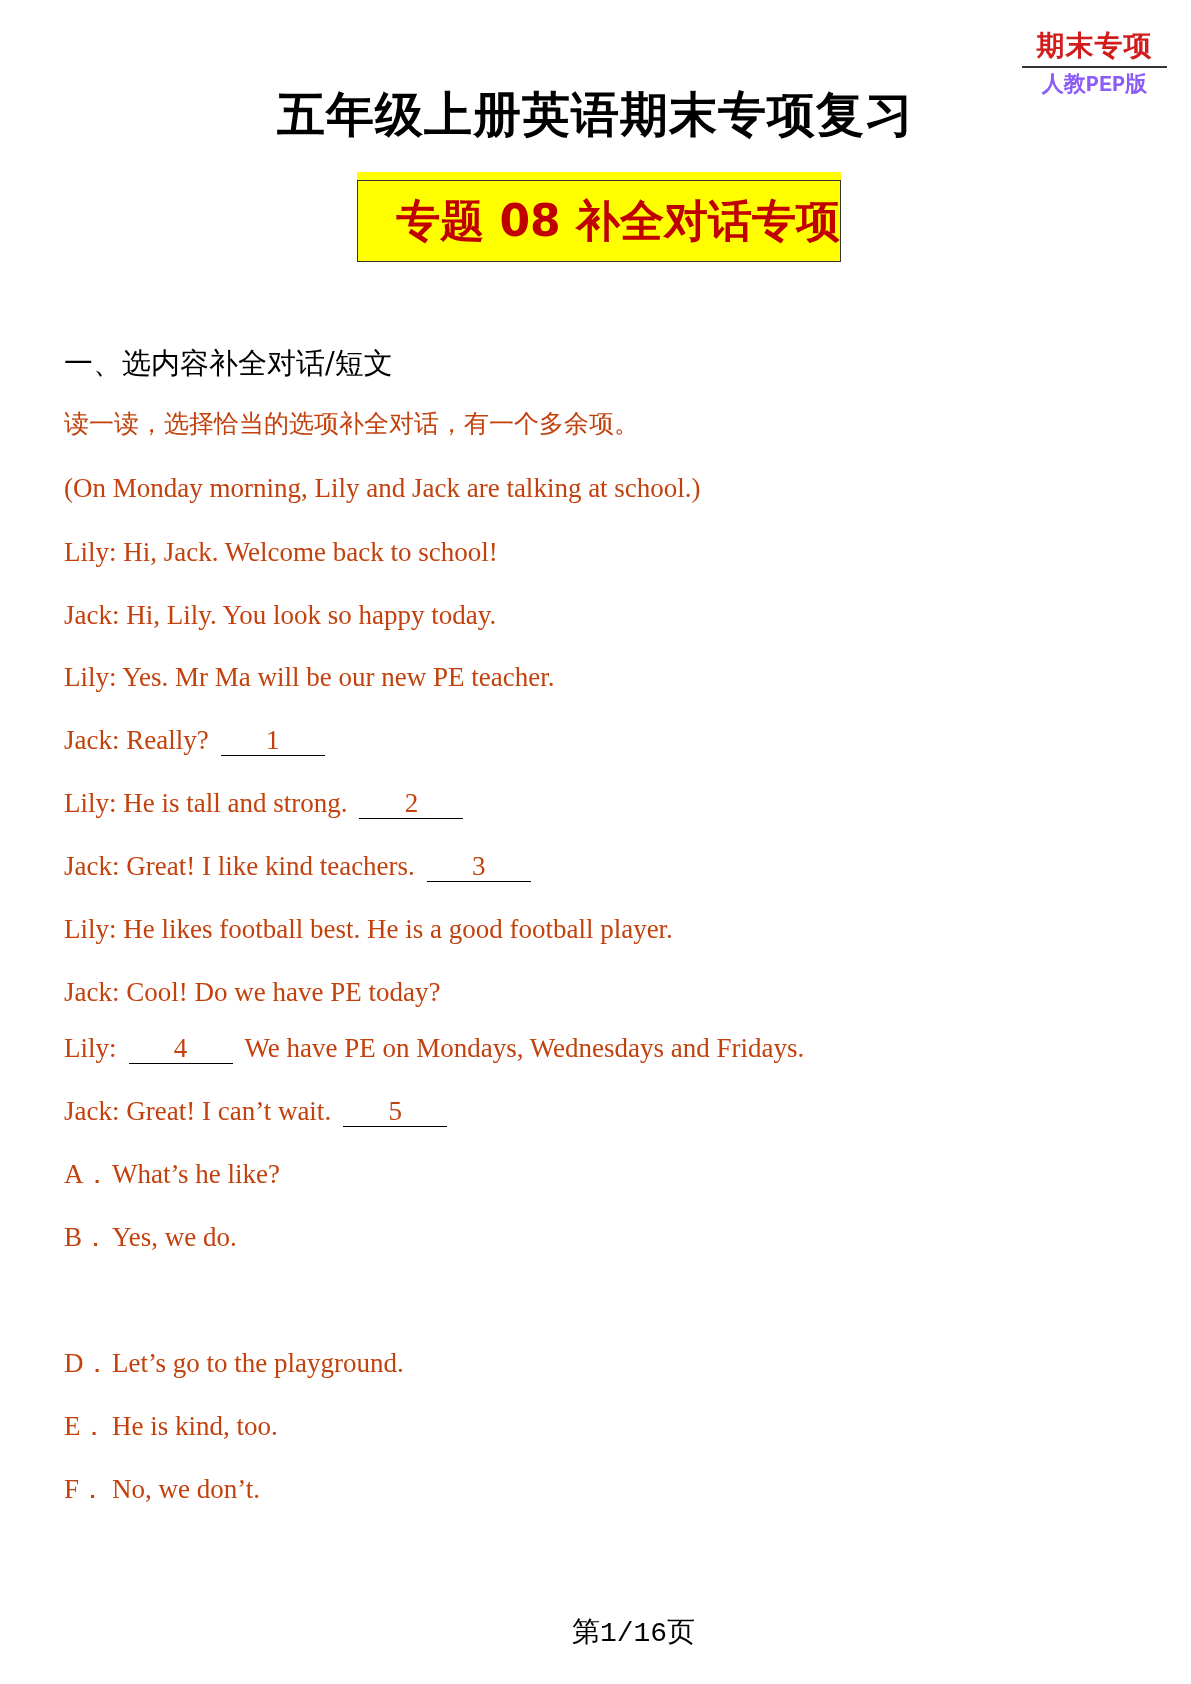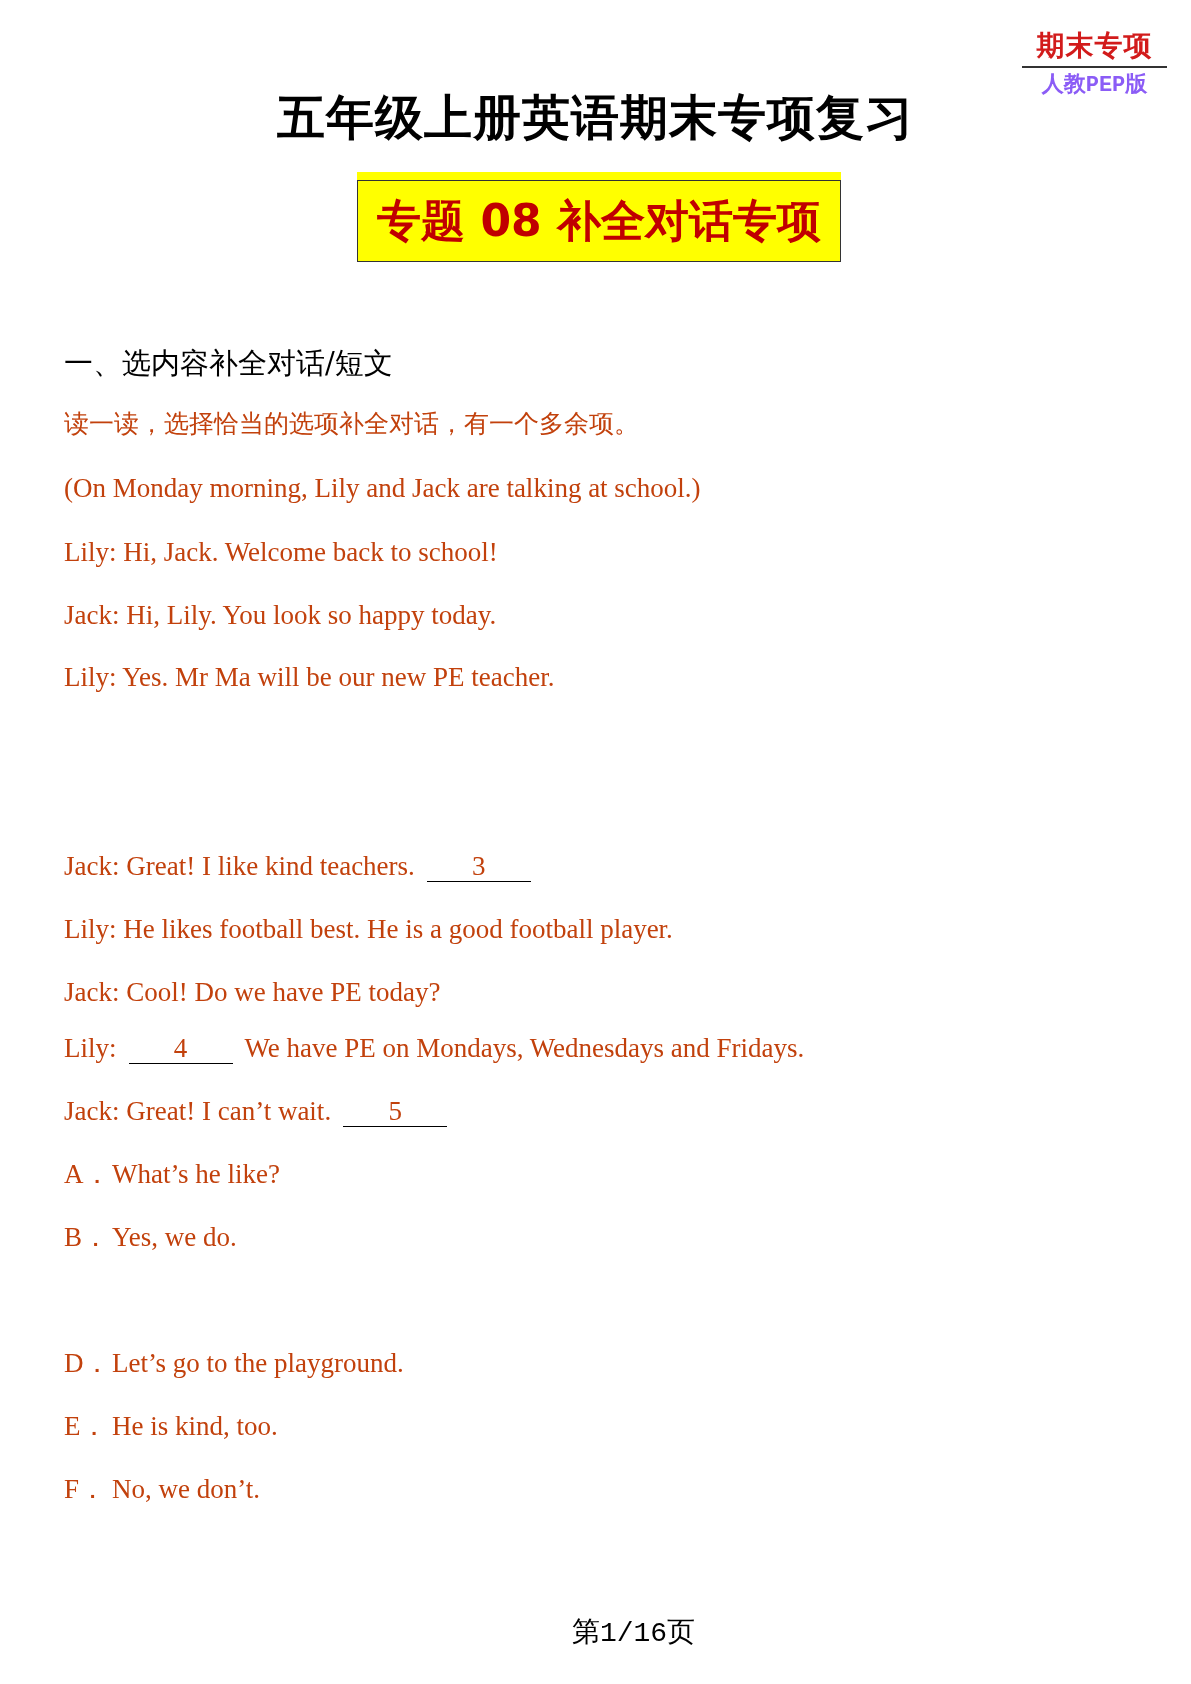--- a/index.html
+++ b/index.html
@@ -5,26 +5,26 @@
   html, body { margin: 0; padding: 0; background: #ffffff; }
   body { width: 1191px; height: 1684px; position: relative; overflow: hidden; }
   .page { position: absolute; left: 0; top: 0; width: 1191px; height: 1388px; background: #fff; }
 
   .badge { position: absolute; left: 1022px; top: 28px; width: 145px; text-align: center; }
   .badge-top { font-family: "DejaVu Serif", serif; font-weight: bold; font-size: 28px; color: #d21b1b; letter-spacing: 1px; line-height: 36px; }
   .badge-rule { height: 2px; background: #333; margin: 2px 0 4px 0; }
   .badge-bottom { font-family: Liberation Mono, monospace; font-weight: bold; font-size: 22px; color: #8b5cf6; line-height: 28px; }
 
   .main-title { position: absolute; left: 0; width: 1191px; top: 88px; text-align: center;
-    font-family: Liberation Sans, sans-serif; font-weight: bold; font-size: 48px; color: #000; line-height: 60px; letter-spacing: 1px; }
+    font-family: Liberation Mono, monospace; font-weight: bold; font-size: 48px; color: #000; line-height: 60px; letter-spacing: 1px; }
 
   .topic-wrap { position: absolute; left: 357px; top: 172px; width: 484px; height: 90px; }
   .topic-strip { position: absolute; left: 0; top: 0; width: 484px; height: 8px; background: #ffff00; }
   .topic-box { position: absolute; left: 0; top: 8px; width: 482px; height: 80px; background: #ffff00; border: 1px solid #333;
-    display: flex; align-items: center; justify-content: center; }
+    display: flex; align-items: center; justify-content: flex-end; }
   .topic-text { font-family: "DejaVu Sans", sans-serif; font-weight: bold; font-size: 44px; color: #c00000; white-space: nowrap; letter-spacing: 0px; }
 
   .section-heading { position: absolute; left: 64px; top: 343px; font-family: "DejaVu Serif", serif; font-weight: normal; font-size: 29px; color: #000; line-height: 40px; }
 
   .line { position: absolute; left: 64px; font-family: "Liberation Serif", serif; font-size: 27px; color: #c2410c; line-height: 36px; white-space: nowrap; }
   .line.cn { font-family: "DejaVu Serif", serif; font-size: 25px; }
 
   .blank { display: inline-block; width: 104px; border-bottom: 1.5px solid #000; text-align: center; line-height: 30px; margin-left: 12px; margin-right: 12px; }
   .opt-letter { display: inline-block; width: 48px; }
 
@@ -57,20 +57,26 @@
 
   <div class="line" style="top:597px">
     <span>Jack: Hi, Lily. You look so happy today.</span>
   </div>
   <div class="line" style="top:534px">
     <span>Lily: Hi, Jack. Welcome back to school!</span>
   </div>
   <div class="line" style="top:659px">
     <span>Lily: Yes. Mr Ma will be our new PE teacher.</span>
   </div>
+  <div class="line" style="top:722px">
+    <span>Jack: Really?</span><span class="blank">1</span>
+  </div>
+  <div class="line" style="top:785px">
+    <span>Lily: He is tall and strong.</span><span class="blank">2</span>
+  </div>
   <div class="line" style="top:848px">
     <span>Jack: Great! I like kind teachers.</span><span class="blank">3</span>
   </div>
   <div class="line" style="top:974px">
     <span>Jack: Cool! Do we have PE today?</span>
   </div>
   <div class="line" style="top:911px">
     <span>Lily: He likes football best. He is a good football player.</span>
   </div>
   <div class="line" style="top:1030px">

